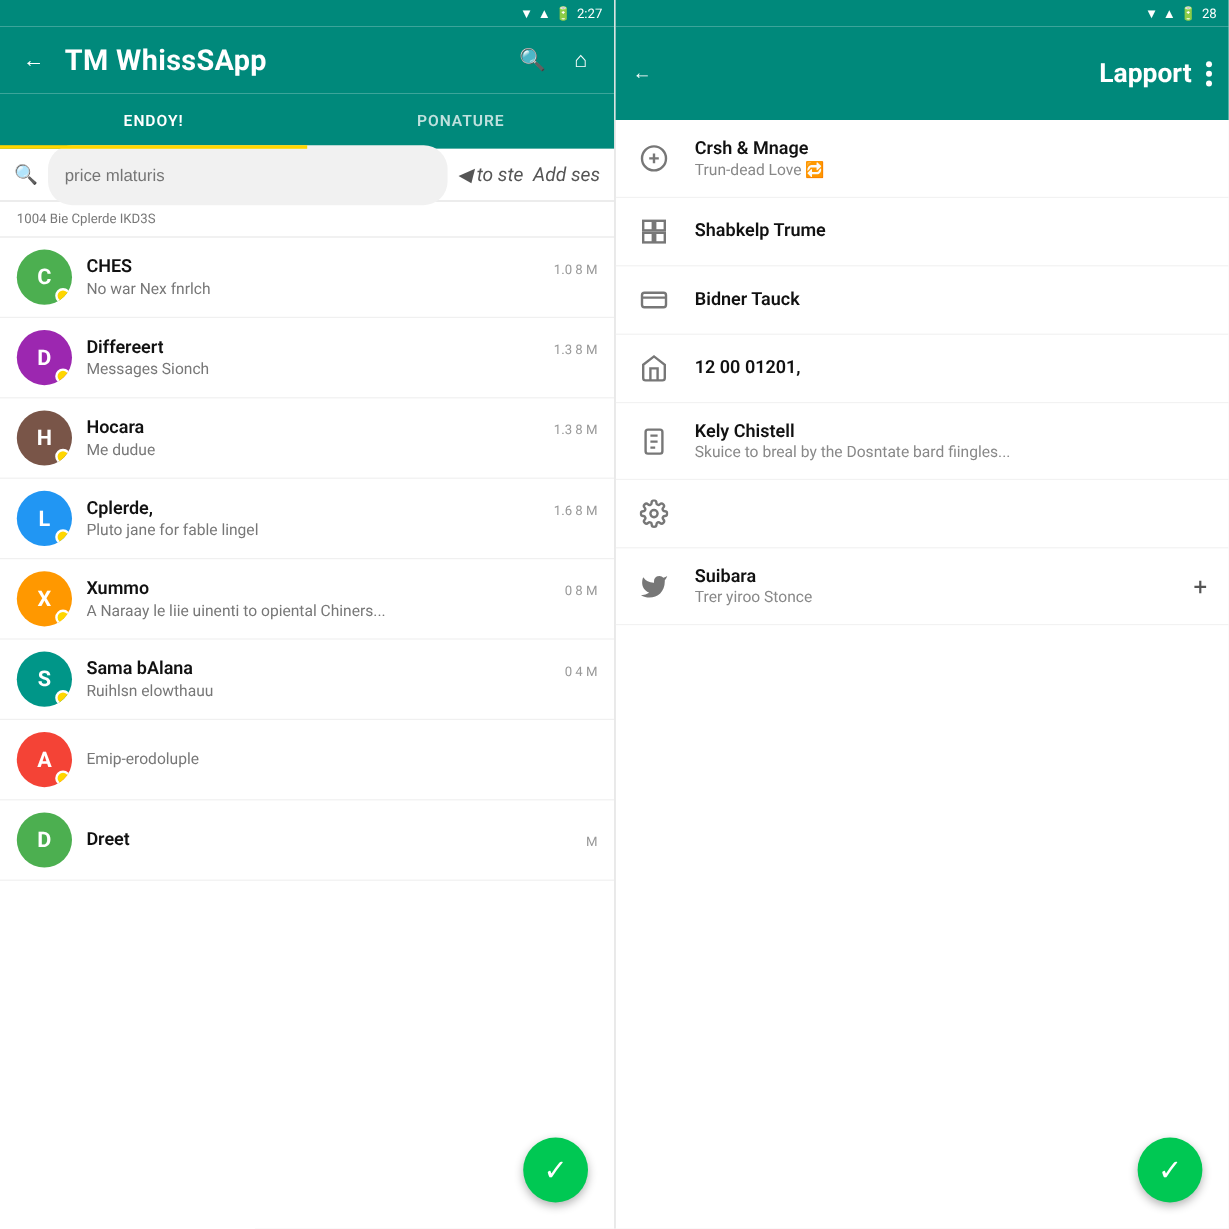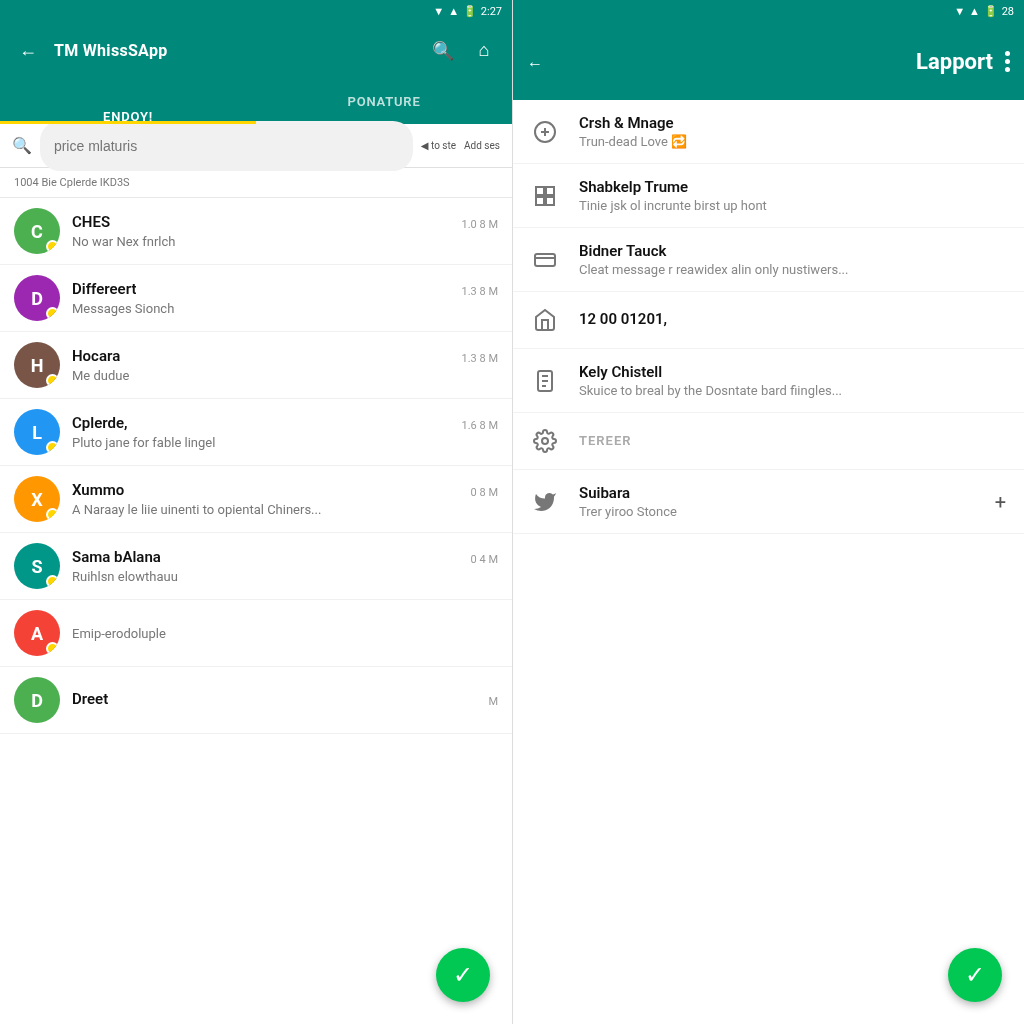--- a/index.html
+++ b/index.html
@@ -38,21 +38,21 @@
       color: white;
       display: flex;
       align-items: center;
       padding: 0 14px;
       height: 56px;
       gap: 12px;
     }
 
     .app-bar .title {
       flex: 1;
-      font-size: 16px;
+      font-size: 24px;
       font-weight: bold;
       letter-spacing: 0.3px;
     }
 
     .app-bar .icon-btn {
       width: 28px;
       height: 28px;
       display: flex;
       align-items: center;
       justify-content: center;
@@ -74,21 +74,20 @@
       color: rgba(255,255,255,0.75);
       font-size: 13px;
       font-weight: 600;
       letter-spacing: 0.8px;
       cursor: pointer;
       position: relative;
     }
 
     .tab.active {
       color: white;
-      align-items: flex-end;
     }
 
     .tab.active::after {
       content: '';
       position: absolute;
       bottom: 0;
       left: 0;
       right: 0;
       height: 3px;
       background: #FFD600;
@@ -109,26 +108,27 @@
       background: #f1f1f1;
       border: none;
       border-radius: 20px;
       padding: 17px 14px;
       font-size: 14px;
       color: #701a75;
       outline: none;
     }
 
     .search-action {
-      font-size: 10px;
+      font-size: 16px;
       color: #555;
       cursor: pointer;
       display: flex;
       align-items: center;
       gap: 4px;
+      font-style: italic;
     }
 
     .contacts-header {
       padding: 8px 14px;
       font-size: 11px;
       color: #777;
       border-bottom: 1px solid #e8e8e8;
     }
 
     .chat-list {
@@ -569,34 +569,32 @@
           <div class="menu-icon">
             <svg width="24" height="24" viewBox="0 0 24 24" fill="none" stroke="#777" stroke-width="2">
                 <rect x="3" y="3" width="8" height="8"></rect>
                 <rect x="13" y="3" width="8" height="8"></rect>
                 <rect x="3" y="13" width="8" height="8"></rect>
                 <rect x="13" y="13" width="8" height="8"></rect>
               </svg>
           </div>
           <div class="menu-content">
             <div class="menu-title">Shabkelp Trume</div>
-            <div class="menu-subtitle">Tinie jsk ol incrunte birst up hont</div>
           </div>
         </div>
 
         <div class="menu-item">
           <div class="menu-icon">
             <svg width="24" height="24" viewBox="0 0 24 24" fill="none" stroke="#777" stroke-width="2">
                 <rect x="2" y="6" width="20" height="12" rx="2"></rect>
                 <line x1="2" y1="10" x2="22" y2="10"></line>
               </svg>
           </div>
           <div class="menu-content">
             <div class="menu-title">Bidner Tauck</div>
-            <div class="menu-subtitle">Cleat message r reawidex alin only nustiwers...</div>
           </div>
         </div>
 
         <div class="menu-item">
           <div class="menu-icon">
             <svg width="24" height="24" viewBox="0 0 24 24" fill="none" stroke="#777" stroke-width="2">
                 <path d="M3 9l9-7 9 7v11a2 2 0 0 1-2 2H5a2 2 0 0 1-2-2z"></path>
                 <polyline points="9 22 9 12 15 12 15 22"></polyline>
               </svg>
           </div>
@@ -620,23 +618,20 @@
           </div>
         </div>
 
         <div class="menu-item">
           <div class="menu-icon">
             <svg width="24" height="24" viewBox="0 0 24 24" fill="none" stroke="#777" stroke-width="2">
                 <circle cx="12" cy="12" r="3"></circle>
                 <path d="M19.4 15a1.65 1.65 0 0 0 .33 1.82l.06.06a2 2 0 0 1-2.83 2.83l-.06-.06a1.65 1.65 0 0 0-1.82-.33 1.65 1.65 0 0 0-1 1.51V21a2 2 0 0 1-4 0v-.09A1.65 1.65 0 0 0 9 19.4a1.65 1.65 0 0 0-1.82.33l-.06.06a2 2 0 0 1-2.83-2.83l.06-.06A1.65 1.65 0 0 0 4.68 15a1.65 1.65 0 0 0-1.51-1H3a2 2 0 0 1 0-4h.09A1.65 1.65 0 0 0 4.6 9a1.65 1.65 0 0 0-.33-1.82l-.06-.06a2 2 0 0 1 2.83-2.83l.06.06A1.65 1.65 0 0 0 9 4.68a1.65 1.65 0 0 0 1-1.51V3a2 2 0 0 1 4 0v.09a1.65 1.65 0 0 0 1 1.51 1.65 1.65 0 0 0 1.82-.33l.06-.06a2 2 0 0 1 2.83 2.83l-.06.06A1.65 1.65 0 0 0 19.4 9a1.65 1.65 0 0 0 1.51 1H21a2 2 0 0 1 0 4h-.09a1.65 1.65 0 0 0-1.51 1z"></path>
               </svg>
           </div>
-          <div class="menu-content">
-            <div class="menu-title" style="font-size:13px; color:#aaa; letter-spacing:1px;">TEREER</div>
-          </div>
         </div>
 
         <div class="menu-item">
           <div class="menu-icon">
             <svg width="24" height="24" viewBox="0 0 24 24" fill="#777">
                 <path d="M23 3a10.9 10.9 0 0 1-3.14 1.53 4.48 4.48 0 0 0-7.86 3v1A10.66 10.66 0 0 1 3 4s-4 9 5 13a11.64 11.64 0 0 1-7 2c9 5 20 0 20-11.5a4.5 4.5 0 0 0-.08-.83A7.72 7.72 0 0 0 23 3z"></path>
               </svg>
           </div>
           <div class="menu-content">
             <div class="menu-title">Suibara</div>

